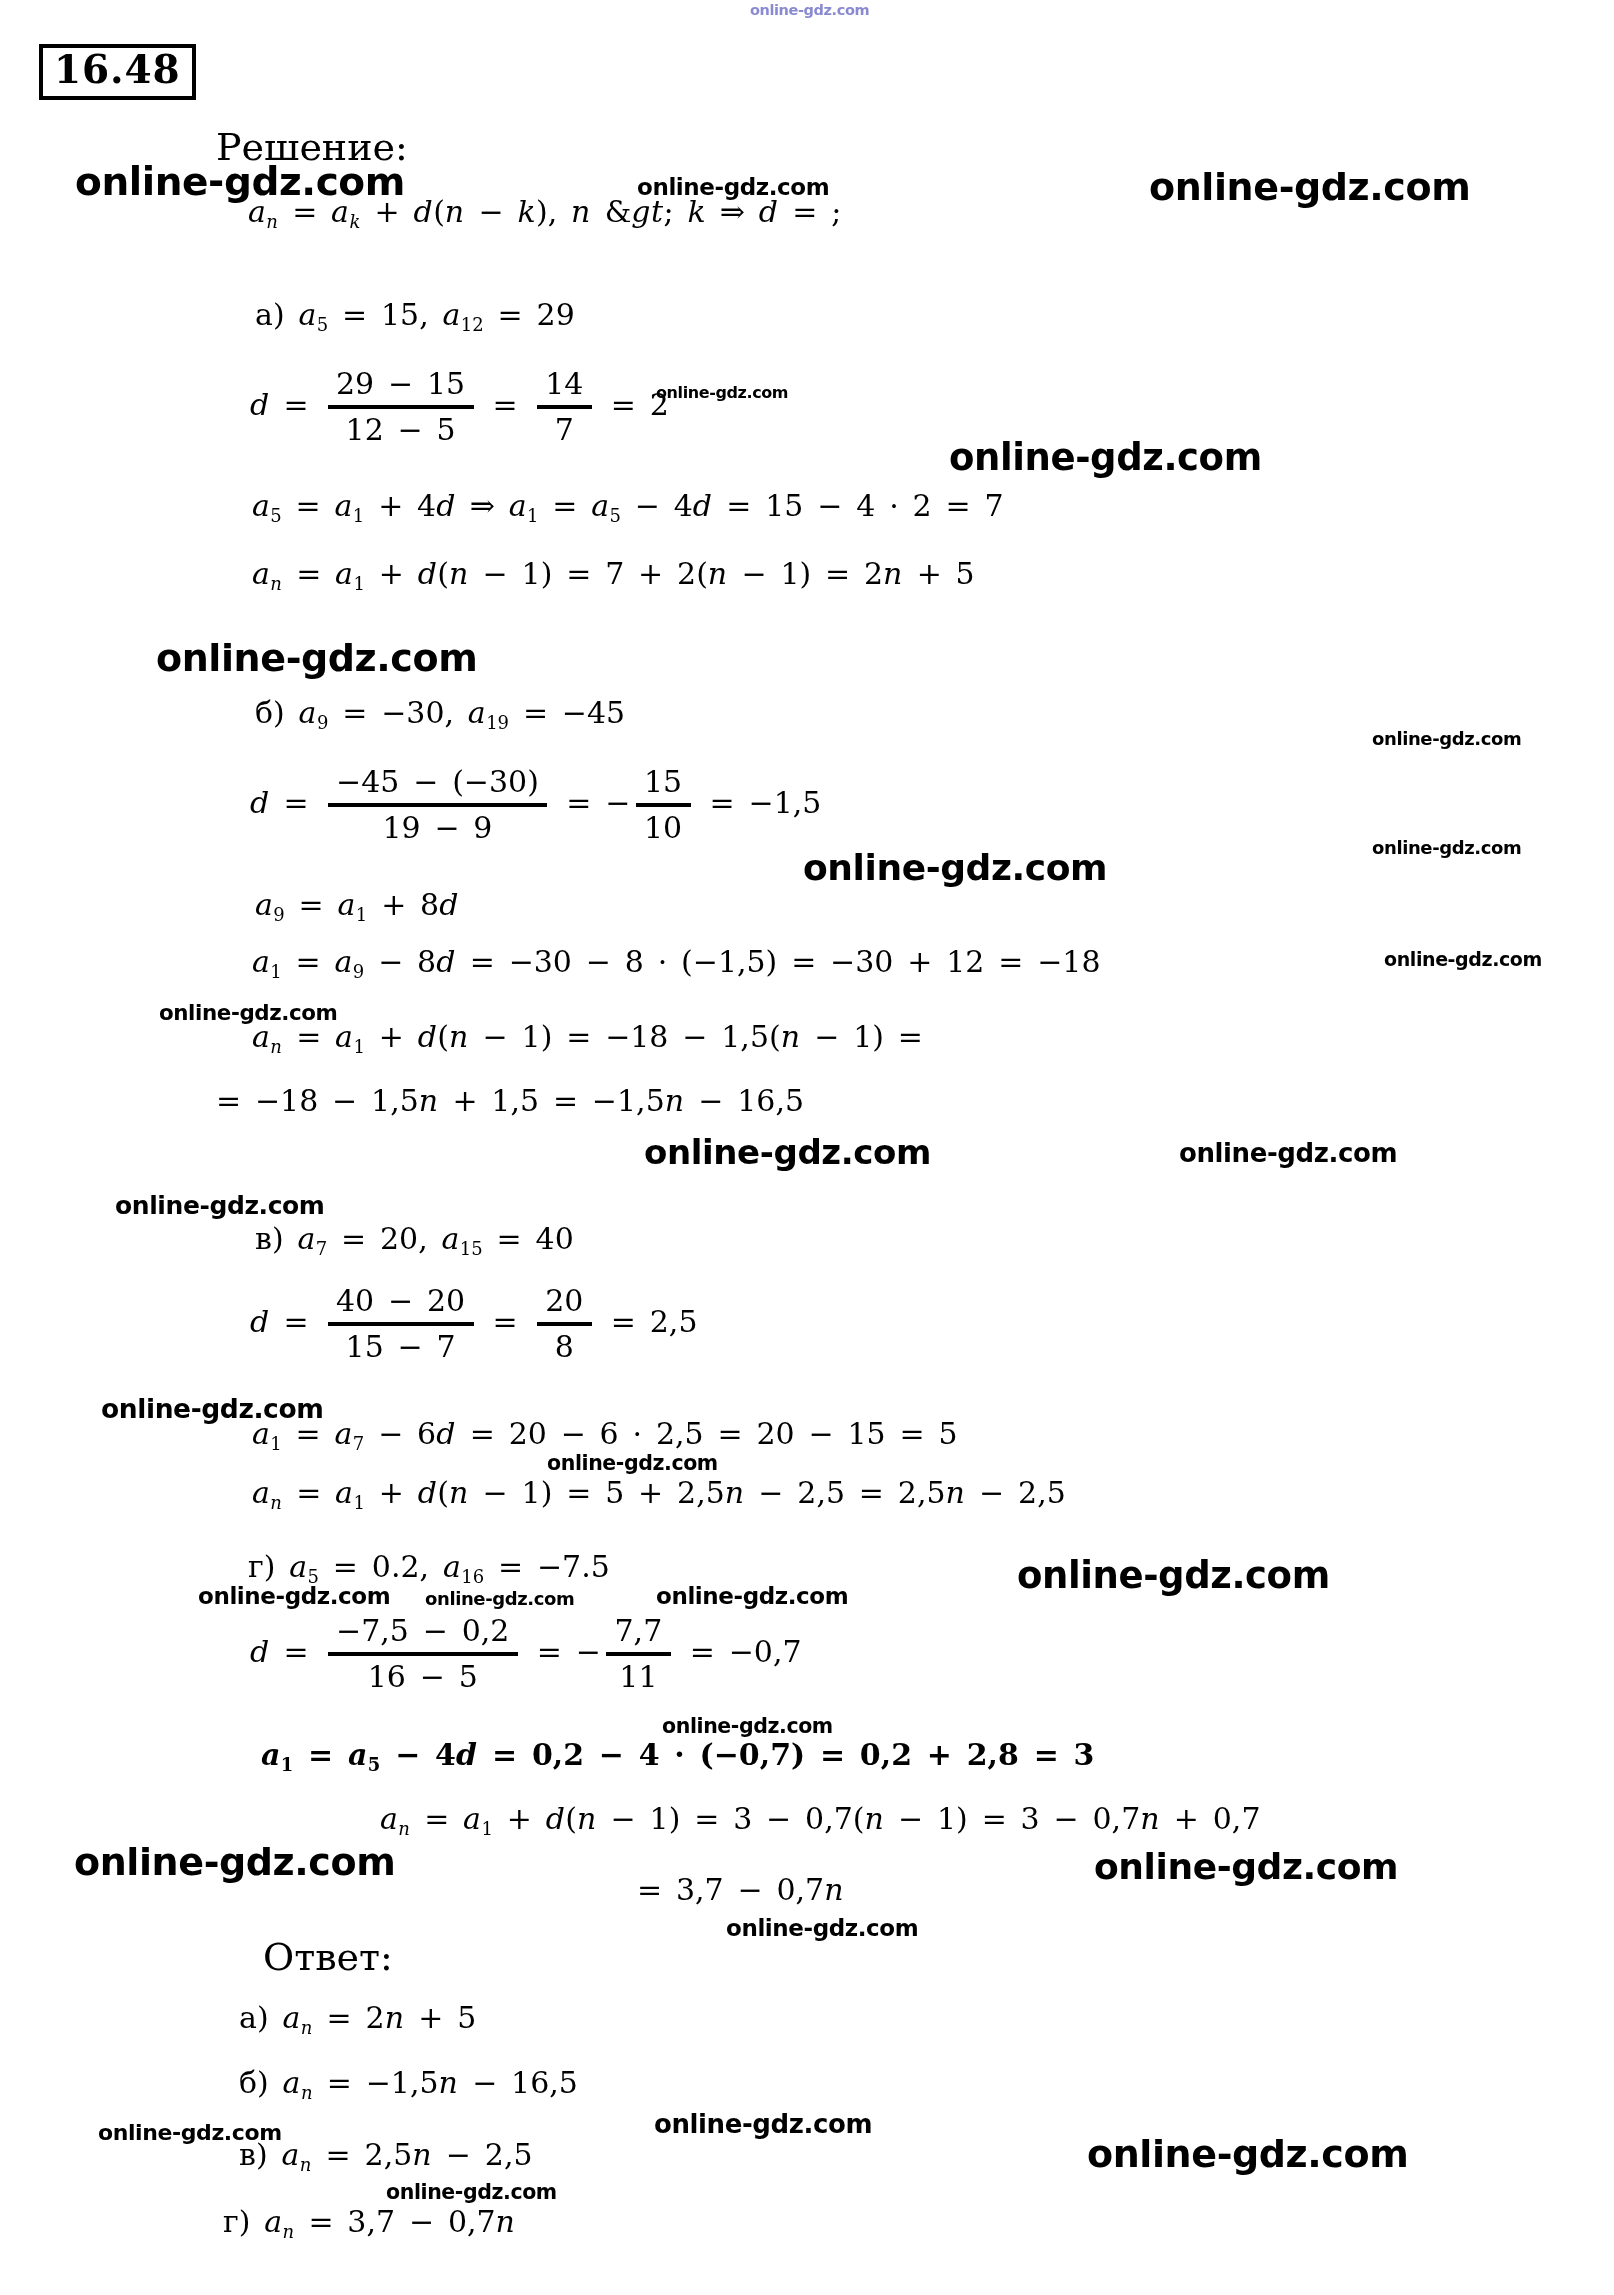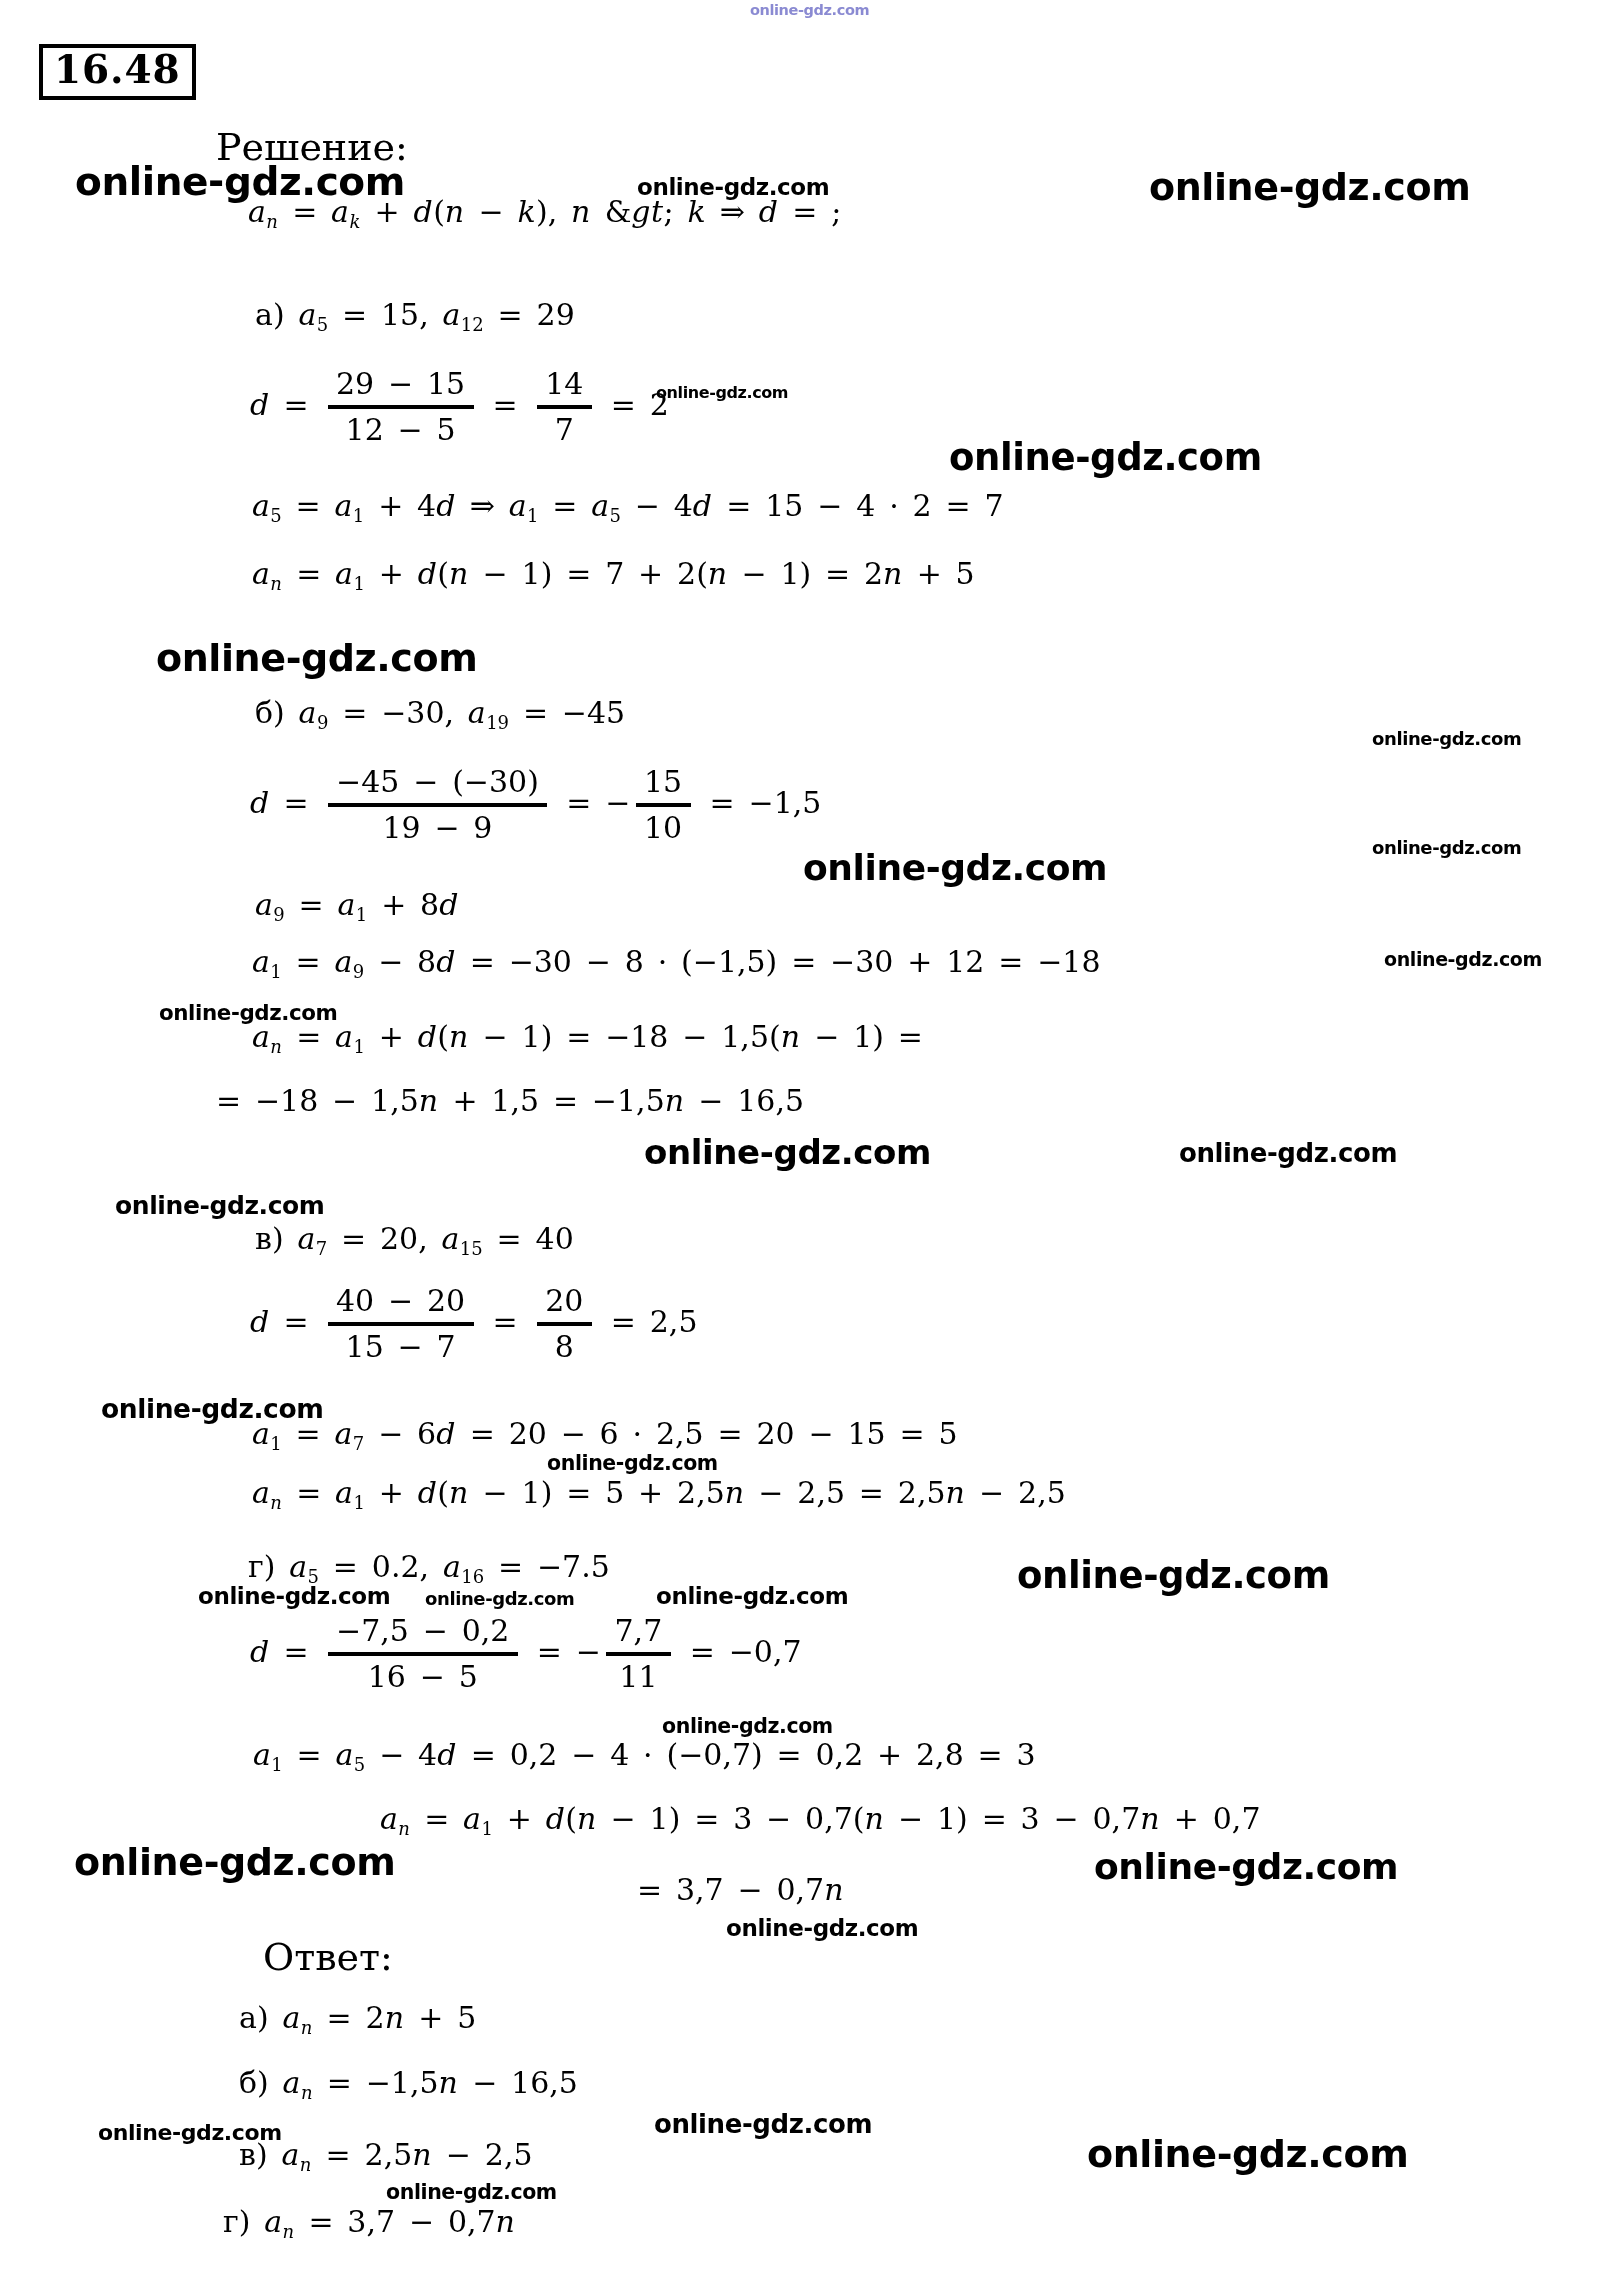--- a/index.html
+++ b/index.html
@@ -90,21 +90,21 @@
       <div class="math-line" style="left: 255px; top: 883px;"><i>a</i><sub>9</sub> = <i>a</i><sub>1</sub> + 8<i>d</i></div>
       <div class="math-line" style="left: 252px; top: 940px;"><i>a</i><sub>1</sub> = <i>a</i><sub>9</sub> − 8<i>d</i> = −30 − 8 · (−1,5) = −30 + 12 = −18</div>
       <div class="math-line" style="left: 252px; top: 1015px;"><i>a</i><sub><i>n</i></sub> = <i>a</i><sub>1</sub> + <i>d</i>(<i>n</i> − 1) = −18 − 1,5(<i>n</i> − 1) =</div>
       <div class="math-line" style="left: 216px; top: 1079px;">= −18 − 1,5<i>n</i> + 1,5 = −1,5<i>n</i> − 16,5</div>
       <div class="math-line" style="left: 255px; top: 1217px;">в) <i>a</i><sub>7</sub> = 20, <i>a</i><sub>15</sub> = 40</div>
       <div class="math-line" style="left: 250px; top: 1284px;"><i>d</i> = <span class="frac"><span class="num">40 − 20</span><span class="den">15 − 7</span></span> = <span class="frac"><span class="num">20</span><span class="den">8</span></span> = 2,5</div>
       <div class="math-line" style="left: 252px; top: 1412px;"><i>a</i><sub>1</sub> = <i>a</i><sub>7</sub> − 6<i>d</i> = 20 − 6 · 2,5 = 20 − 15 = 5</div>
       <div class="math-line" style="left: 252px; top: 1471px;"><i>a</i><sub><i>n</i></sub> = <i>a</i><sub>1</sub> + <i>d</i>(<i>n</i> − 1) = 5 + 2,5<i>n</i> − 2,5 = 2,5<i>n</i> − 2,5</div>
       <div class="math-line" style="left: 248px; top: 1545px;">г) <i>a</i><sub>5</sub> = 0.2, <i>a</i><sub>16</sub> = −7.5</div>
       <div class="math-line" style="left: 250px; top: 1614px;"><i>d</i> = <span class="frac"><span class="num">−7,5 − 0,2</span><span class="den">16 − 5</span></span> = −<span class="frac"><span class="num">7,7</span><span class="den">11</span></span> = −0,7</div>
-      <div class="math-line" style="left: 253px; top: 1733px;"><i>a</i><sub>1</sub> = <i>a</i><sub>5</sub> − 4<i>d</i> = 0,2 − 4 · (−0,7) = 0,2 + 2,8 = 3</div>
+      <div class="math-line" style="left: 261px; top: 1733px; font-weight: bold;"><i>a</i><sub>1</sub> = <i>a</i><sub>5</sub> − 4<i>d</i> = 0,2 − 4 · (−0,7) = 0,2 + 2,8 = 3</div>
       <div class="math-line" style="left: 380px; top: 1797px;"><i>a</i><sub><i>n</i></sub> = <i>a</i><sub>1</sub> + <i>d</i>(<i>n</i> − 1) = 3 − 0,7(<i>n</i> − 1) = 3 − 0,7<i>n</i> + 0,7</div>
       <div class="math-line" style="left: 637px; top: 1868px;">= 3,7 − 0,7<i>n</i></div>
       <div class="math-line" style="left: 239px; top: 1996px;">а) <i>a</i><sub><i>n</i></sub> = 2<i>n</i> + 5</div>
       <div class="math-line" style="left: 239px; top: 2061px;">б) <i>a</i><sub><i>n</i></sub> = −1,5<i>n</i> − 16,5</div>
       <div class="math-line" style="left: 239px; top: 2133px;">в) <i>a</i><sub><i>n</i></sub> = 2,5<i>n</i> − 2,5</div>
       <div class="math-line" style="left: 223px; top: 2200px; text-align: center;">г) <i>a</i><sub><i>n</i></sub> = 3,7 − 0,7<i>n</i></div>
     </div>
 
   <div class="heading" id="answer-heading">Ответ:</div>
 

